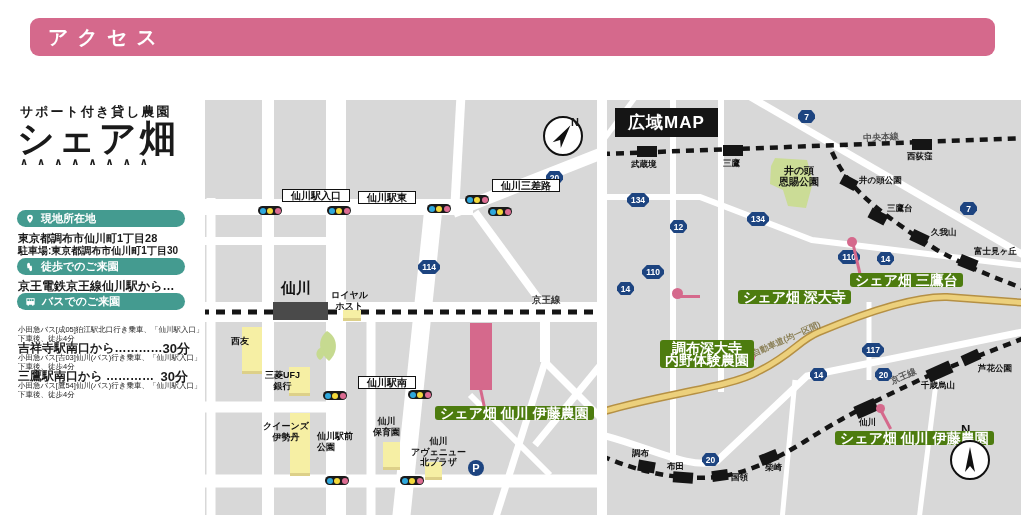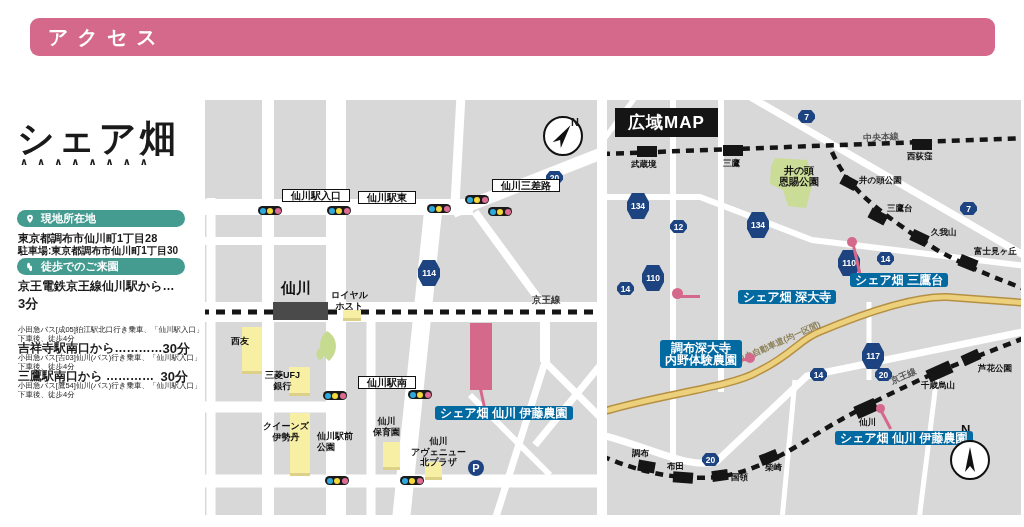--- a/index.html
+++ b/index.html
@@ -27,46 +27,47 @@
           font-weight:bold;padding:3px 13px;letter-spacing:1px;z-index:5;}
   .siglabel{position:absolute;background:#fff;border:1px solid #111;font-size:10px;font-weight:bold;
             padding:0 8px;line-height:11px;white-space:nowrap;color:#111;z-index:4;}
   .tl{position:absolute;width:24px;height:9px;background:#1a1a1a;border-radius:5px;display:flex;
       align-items:center;justify-content:space-evenly;z-index:4;}
   .tl i{width:6px;height:6px;border-radius:50%;display:block;}
   .tl .b{background:#2fa8dc}.tl .y{background:#f3d93b}.tl .r{background:#dc6c92}
   .shield{position:absolute;background:#1d4480;color:#fff;font-weight:bold;display:flex;align-items:center;
           justify-content:center;font-size:8.5px;z-index:3;
           clip-path:polygon(22% 0,78% 0,100% 35%,100% 65%,78% 100%,22% 100%,0 65%,0 35%);}
-  .s2{width:17px;height:13px;} .s3{width:22px;height:26px;}
+  .s2{width:17px;height:13px;} .s3{width:22px;height:14px;}
   .bldg{position:absolute;background:#f6efa4;border-bottom:3px solid #ddd089;z-index:2;}
   .blabel{position:absolute;font-size:9px;font-weight:bold;white-space:pre-line;text-align:center;
           line-height:10.5px;z-index:3;color:#111;}
   .strect{position:absolute;background:#151515;z-index:3;}
   .stlabel{position:absolute;font-size:8.5px;font-weight:bold;white-space:nowrap;line-height:9px;z-index:3;color:#111;}
-  .plabel{position:absolute;background:#0369a1;color:#fff;font-weight:bold;font-size:12px;line-height:14px;
+  .plabel{position:absolute;background:#4d7c0f;color:#fff;font-weight:bold;font-size:14px;line-height:14px;
           padding:0 5px;border-radius:3px;white-space:nowrap;text-align:center;z-index:5;}
   .plabel.ml{white-space:pre-line;line-height:12px;padding:2px 5px;}
   .pdot{position:absolute;border-radius:50%;background:#d5698c;z-index:4;}
   .ptail{position:absolute;width:3px;background:#d5698c;transform-origin:top left;z-index:3;}
   .compass{position:absolute;width:36px;height:36px;background:#fff;border:2px solid #111;
            border-radius:50%;z-index:5;display:flex;align-items:center;justify-content:center;}
   .raillbl{position:absolute;font-size:9.5px;font-weight:bold;color:#333;z-index:3;white-space:nowrap;}
   .parkP{position:absolute;width:16px;height:16px;border-radius:50%;background:#1d4480;color:#fff;
          font-size:11px;font-weight:bold;display:flex;align-items:center;justify-content:center;z-index:4;}
 </style>
 </head>
 <body>
 
 <div id="app">
 
   <div class="hdr">
     <span>アクセス</span>
   </div>
 
+  <div class="tagline">サポート付き貸し農園</div>
   <div class="logo">シェア畑</div>
   <div class="carets">∧∧∧∧∧∧∧∧</div>
 
   <div class="badge" style="top:210px;">
     <svg viewBox="0 0 24 24" width="10" height="10">
         <path fill="#fff" d="M12 2a7 7 0 0 0-7 7c0 5 7 13 7 13s7-8 7-13a7 7 0 0 0-7-7zm0 9.5A2.5 2.5 0 1 1 12 6.5a2.5 2.5 0 0 1 0 5z"></path>
       </svg>
     <span>現地所在地</span>
   </div>
   <div class="sbline" style="top:231px;">東京都調布市仙川町1丁目28</div>
@@ -76,20 +77,29 @@
     <svg viewBox="0 0 24 24" width="10" height="10">
         <path fill="#fff" d="M9 2C6 2 5 5 5 8c0 3 1 5 1 7h5c1-3 1-5 1-8s-1-5-3-5zm5 20c2 0 3-3 3-6 0-3-1-5-1-7h-5c-1 3-1 5-1 8s2 5 4 5z"></path>
       </svg>
     <span>徒歩でのご来園</span>
   </div>
   <div class="busrow" style="top:278px;flex-direction:column;">
     <span>京王電鉄京王線仙川駅から…</span>
     <span class="t">3分</span>
   </div>
 
+  <div class="badge" style="top:293px;">
+    <svg viewBox="0 0 24 24" width="11" height="11">
+        <path fill="#fff" d="M3 5h18v10H3zM3 15h18v4h-2a2 2 0 0 1-4 0H9a2 2 0 0 1-4 0H3z"></path>
+        <rect x="5" y="7" width="4" height="4" fill="#449b90"></rect>
+        <rect x="10" y="7" width="4" height="4" fill="#449b90"></rect>
+        <rect x="15" y="7" width="4" height="4" fill="#449b90"></rect>
+      </svg>
+    <span>バスでのご来園</span>
+  </div>
 
   <div class="note" style="top:326px;">小田急バス[成05]狛江駅北口行き乗車、「仙川駅入口」
 下車後、徒歩4分</div>
 
   <div class="busrow" style="top:340px;">
     <span>吉祥寺駅南口から…………</span>
     <span class="t">30分</span>
   </div>
   <div class="note" style="top:354px;">小田急バス[吉03]仙川(バス)行き乗車、「仙川駅入口」
 下車後、徒歩4分</div>

